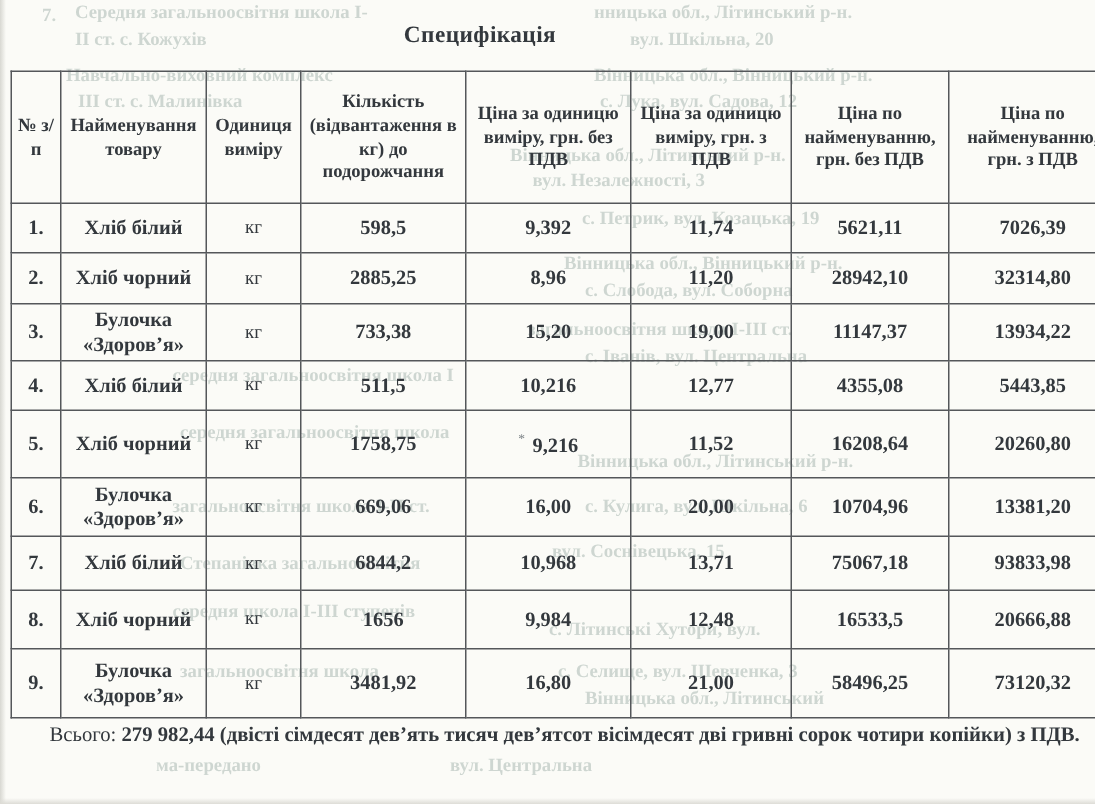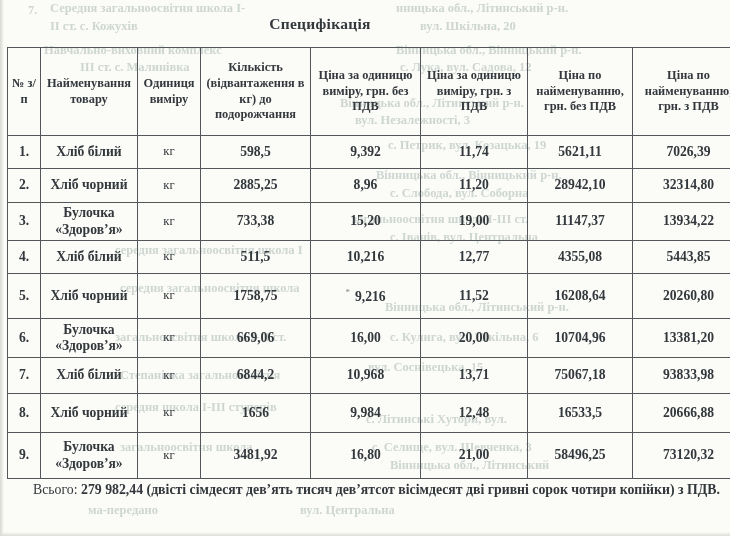--- a/index.html
+++ b/index.html
@@ -62,21 +62,21 @@
 </head>
 <body>
 
 <div class="bleed-layer" id="bleed-layer">
     <span style="left: 28px; top: 3px;">7.</span>
     <span style="left: 50px; top: 1px;">Середня загальноосвітня школа І-</span>
     <span style="left: 50px; top: 19px;">ІІ ст. с. Кожухів</span>
     <span style="left: 396px; top: 1px;">нницька обл., Літинський р-н.</span>
     <span style="left: 420px; top: 19px;">вул. Шкільна, 20</span>
     <span style="left: 44px; top: 43px;">Навчально-виховний комплекс</span>
-    <span style="left: 52px; top: 60px; margin-left: 28px;">ІІІ ст. с. Малинівка</span>
+    <span style="left: 52px; top: 60px;">ІІІ ст. с. Малинівка</span>
     <span style="left: 396px; top: 43px;">Вінницька обл., Вінницький р-н.</span>
     <span style="left: 400px; top: 60px;">с. Лука, вул. Садова, 12</span>
     <span style="left: 340px; top: 96px;">Вінницька обл., Літинський р-н.</span>
     <span style="left: 355px; top: 113px;">вул. Незалежності, 3</span>
     <span style="left: 388px; top: 138px;">с. Петрик, вул. Козацька, 19</span>
     <span style="left: 376px; top: 168px;">Вінницька обл., Вінницький р-н.</span>
     <span style="left: 352px; top: 212px;">загальноосвітня школа І-ІІІ ст.</span>
     <span style="left: 390px; top: 186px;">с. Слобода, вул. Соборна</span>
     <span style="left: 390px; top: 230px;">с. Іванів, вул. Центральна</span>
     <span style="left: 115px; top: 243px;">середня загальноосвітня школа І</span>
@@ -84,21 +84,21 @@
     <span style="left: 385px; top: 300px;">Вінницька обл., Літинський р-н.</span>
     <span style="left: 115px; top: 330px;">загальноосвітня школа І-ІІ ст.</span>
     <span style="left: 390px; top: 330px;">с. Кулига, вул. Шкільна, 6</span>
     <span style="left: 368px; top: 360px;">вул. Соснівецька, 15</span>
     <span style="left: 120px; top: 368px;">Степанівка загальноосвітня</span>
     <span style="left: 115px; top: 400px;">середня школа І-ІІІ ступенів</span>
     <span style="left: 366px; top: 412px;">с. Літинські Хутори, вул.</span>
     <span style="left: 120px; top: 440px;">загальноосвітня школа</span>
     <span style="left: 372px; top: 440px;">с. Селище, вул. Шевченка, 3</span>
     <span style="left: 390px; top: 458px; text-align: center;">Вінницька обл., Літинський</span>
-    <span style="left: 88px; top: 503px;">ма-передано</span>
+    <span style="left: 104px; top: 503px;">ма-передано</span>
     <span style="left: 300px; top: 503px;">вул. Центральна</span>
   </div>
 
 <div class="doc-title">Специфікація</div>
 
 <table class="spec">
   <colgroup>
     <col class="c1">
       <col class="c2">
       <col class="c3">

